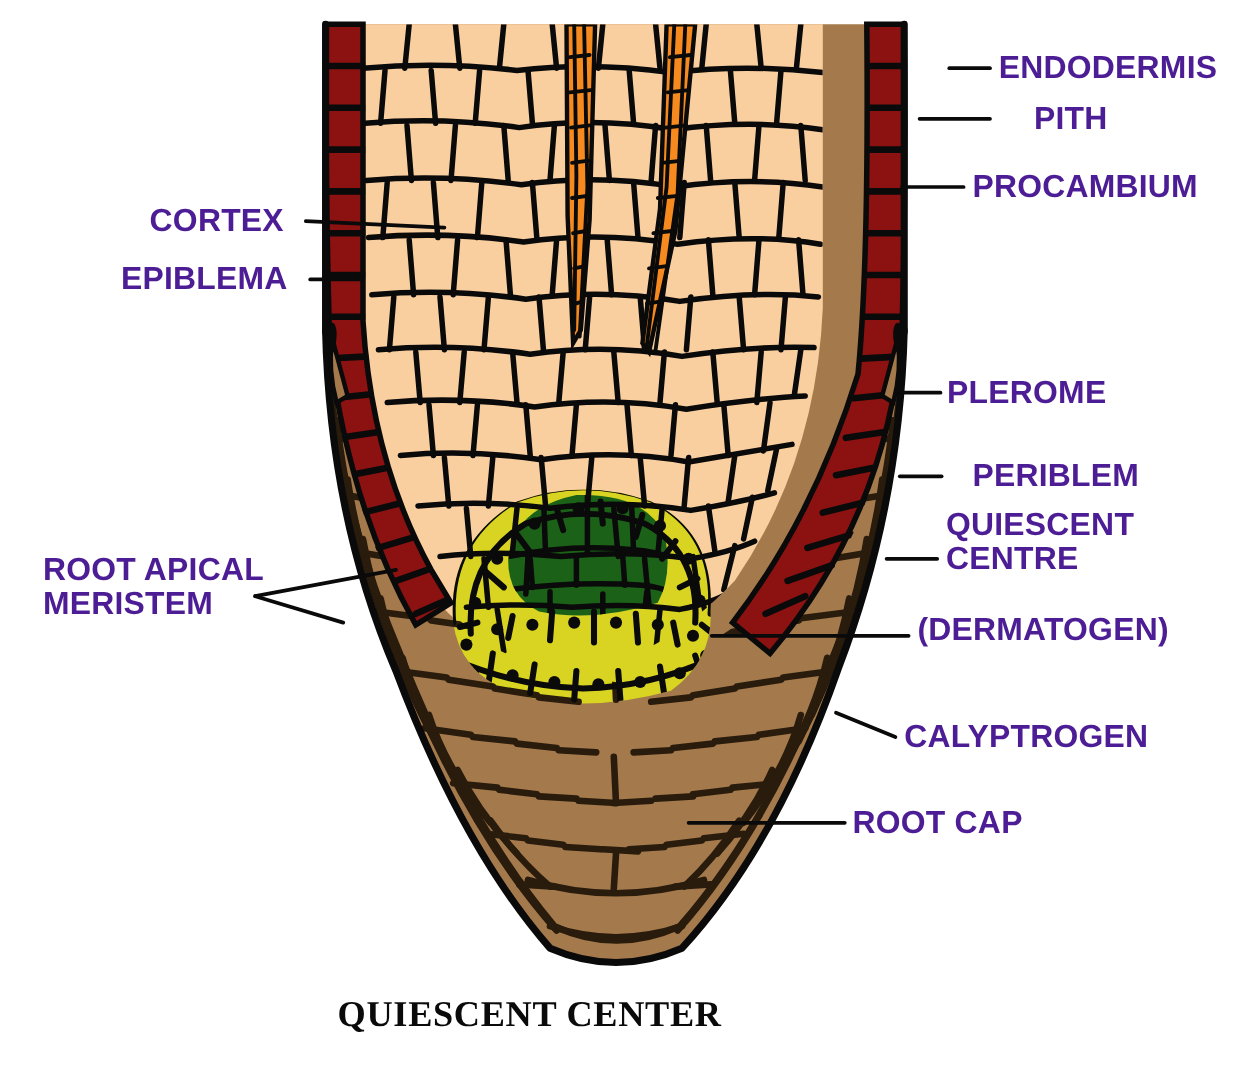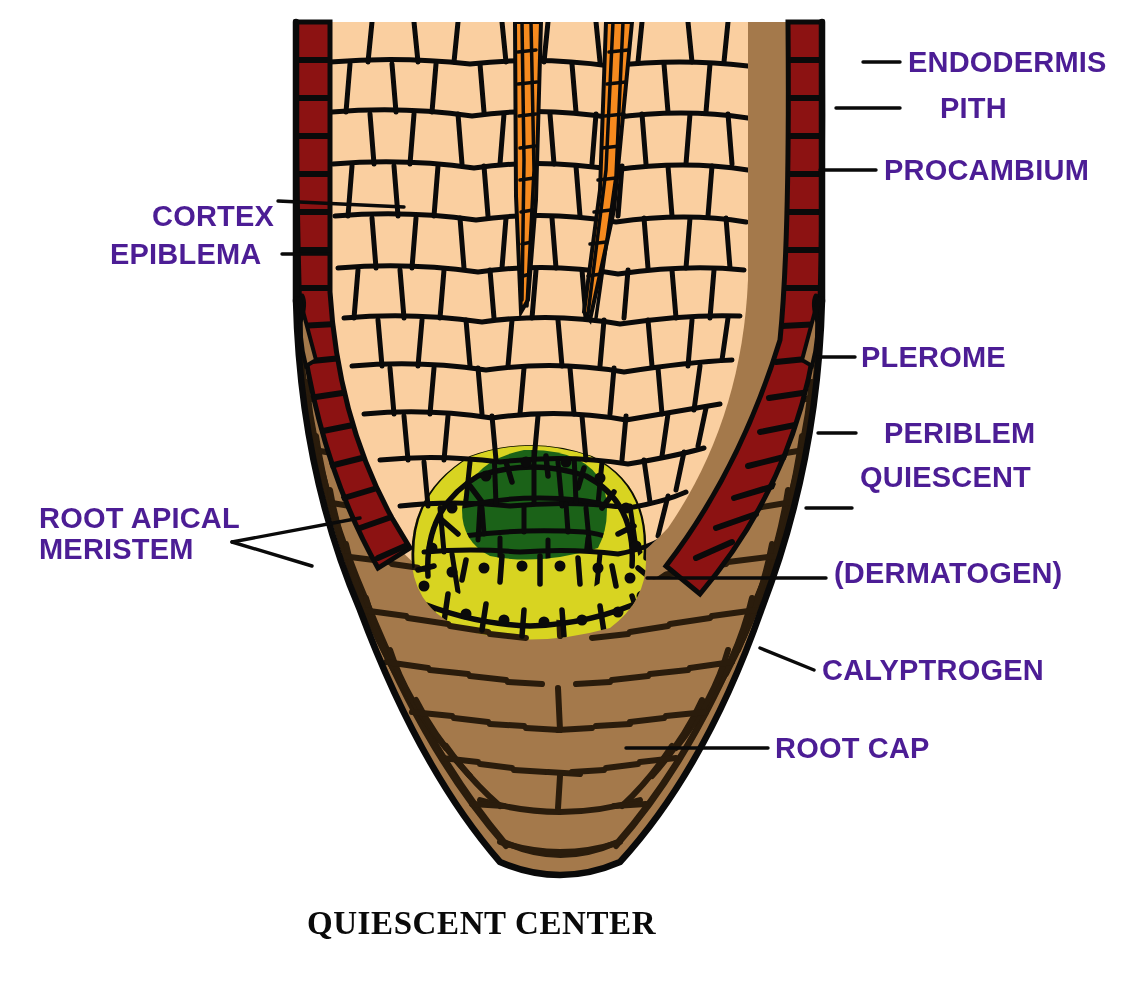--- a/index.html
+++ b/index.html
@@ -527,24 +527,24 @@
         <line x1="232" y1="542" x2="312" y2="566" stroke="#0A0A0A" stroke-width="3.4" stroke-linecap="round"></line>
       </g>
   </svg>
 
   <div id="labels-layer">
       <div class="lbl r" style="left: 908px; top: 47px;"><span>ENDODERMIS</span></div>
       <div class="lbl r" style="left: 940px; top: 93px;"><span>PITH</span></div>
       <div class="lbl r" style="left: 884px; top: 155px; text-align: center;"><span>PROCAMBIUM</span></div>
       <div class="lbl r" style="left: 861px; top: 342px;"><span>PLEROME</span></div>
       <div class="lbl r" style="left: 864px; top: 418px; margin-left: 20px;"><span>PERIBLEM</span></div>
-      <div class="lbl r" style="left: 860px; top: 462px;"><span>QUIESCENT</span></div>
+      <div class="lbl r" style="left: 860px; top: 462px;"><span>QUIESCENT</span><span class="l2">CENTRE</span></div>
       <div class="lbl r" style="left: 834px; top: 558px;"><span class="l2">(DERMATOGEN)</span></div>
       <div class="lbl r" style="left: 822px; top: 655px;"><span>CALYPTROGEN</span></div>
       <div class="lbl r" style="left: 775px; top: 733px;"><span>ROOT  CAP</span></div>
-      <div class="lbl l" style="left: 136px; top: 201px; margin-left: 16px;"><span>CORTEX</span></div>
+      <div class="lbl l" style="left: 136px; top: 186px;"><span>CORTEX</span></div>
       <div class="lbl l" style="left: 110px; top: 239px;"><span>EPIBLEMA</span></div>
       <div class="lbl l" style="left: 10px; top: 503px; text-align: left; margin-left: 29px;"><span>ROOT APICAL</span><span class="l2" style="text-align: left;">MERISTEM</span></div>
     </div>
 
   <div id="fig-caption">QUIESCENT CENTER</div>
 
 </div>
 
 </body></html>

